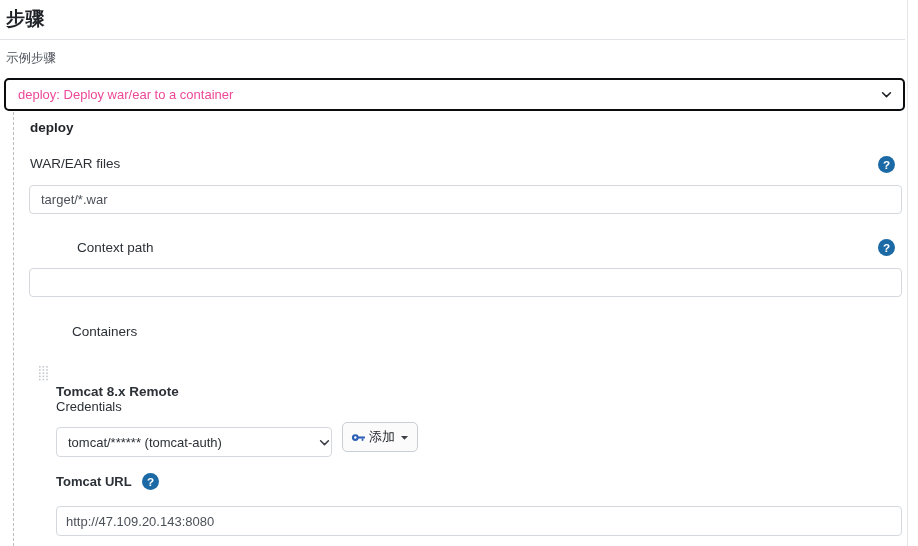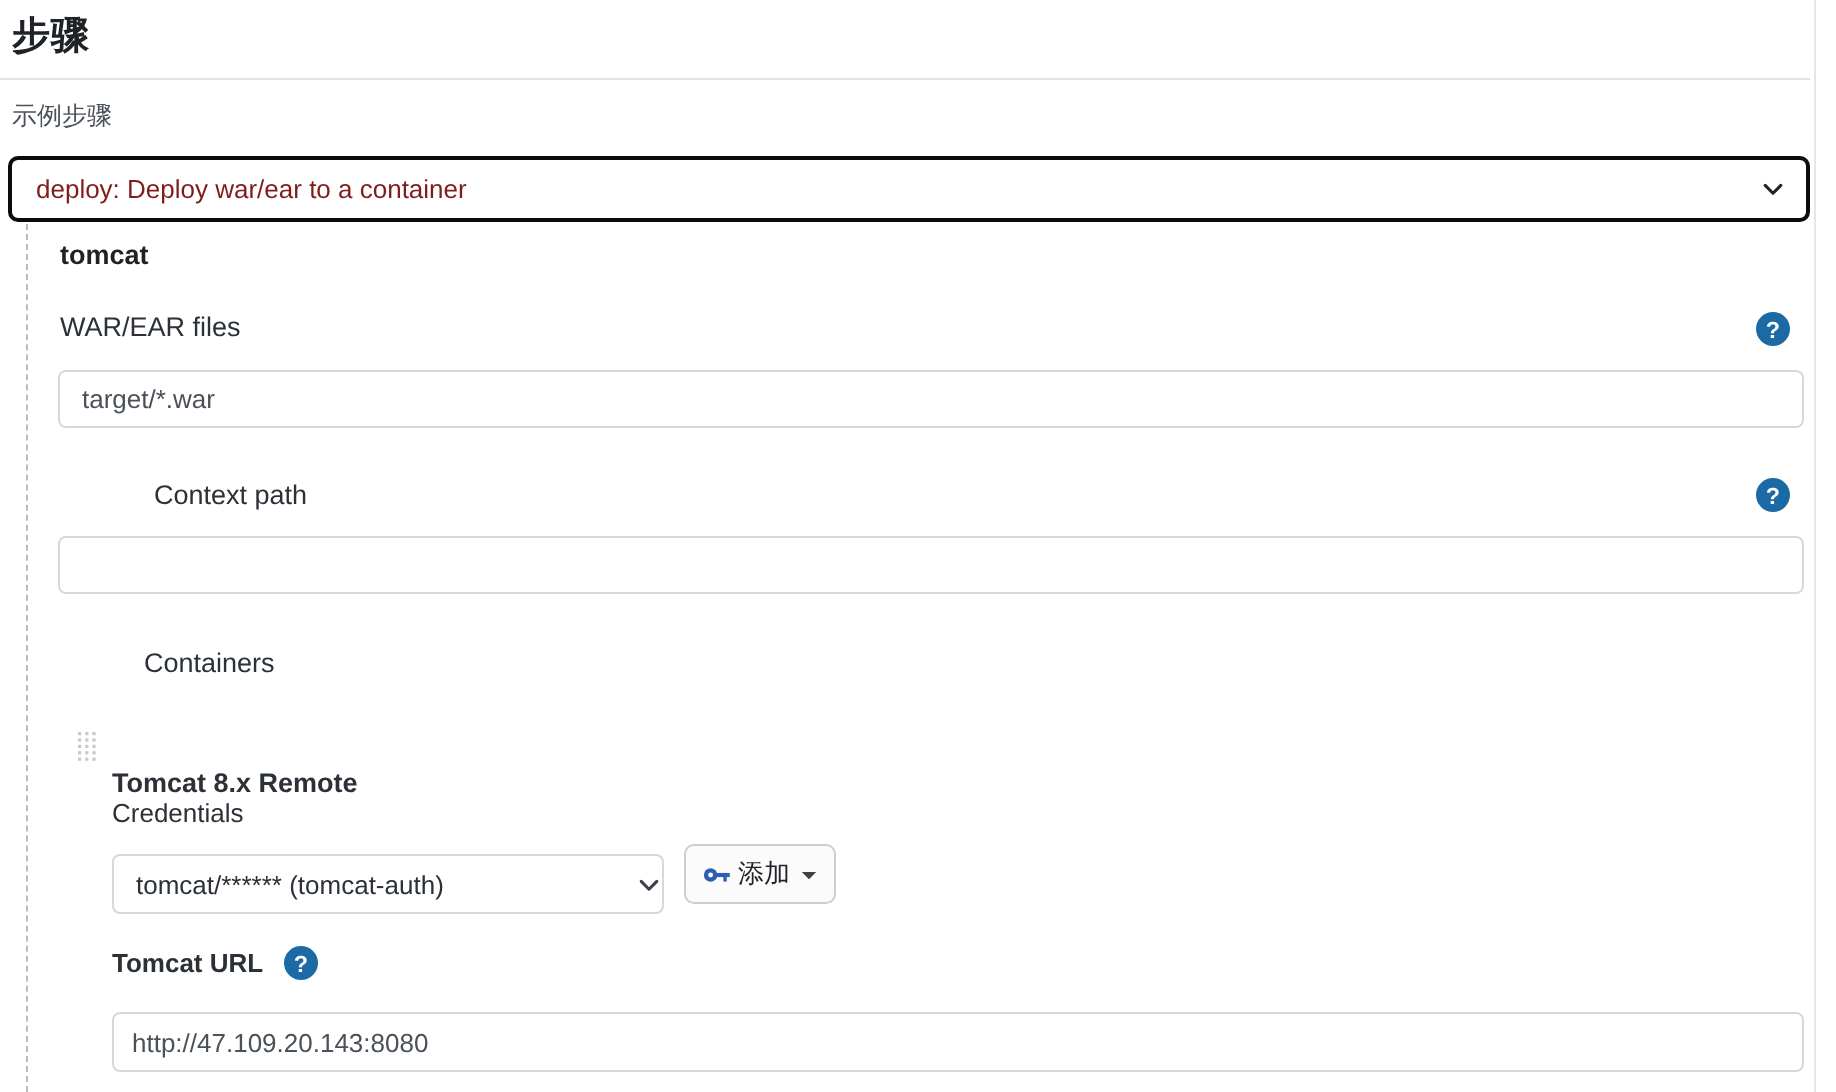--- a/index.html
+++ b/index.html
@@ -66,21 +66,21 @@
     top: 78px;
     width: 901px;
     height: 33px;
     border: 2px solid #0b0c0e;
     border-radius: 5px;
     background: #fff;
     display: flex;
     align-items: center;
     padding: 0 10px 0 12px;
     font-size: 13px;
-    color: #7f1d1d;
+    color: #ec4899;
   }
   .select-focused .val { flex: 1; white-space: nowrap; overflow: hidden; }
 
   .caret-svg { width: 13px; height: 13px; flex: none; }
 
   
   .dashed-group {
     position: absolute;
     left: 13px;
     top: 112px;
@@ -183,21 +183,21 @@
 
   <div class="select-focused">
     <span class="val">deploy: Deploy war/ear to a container</span>
     <svg class="caret-svg" viewBox="0 0 16 16">
       <path d="M3.2 5.8 L8 10.6 L12.8 5.8" fill="none" stroke="#1f2328" stroke-width="1.9" stroke-linecap="round" stroke-linejoin="round"></path>
     </svg>
   </div>
 
   <div class="dashed-group">
 
-    <div class="group-heading">tomcat</div>
+    <div class="group-heading">deploy</div>
 
     <div class="lbl" style="left:16px; top:44px;">WAR/EAR files</div>
     <svg class="helpicon" style="left:864px; top:44px;" viewBox="0 0 16 16">
       <circle cx="8" cy="8" r="8" fill="#1b6aa5"></circle>
       <text x="8" y="12.2" font-size="11" font-weight="bold" text-anchor="middle" fill="#ffffff" font-family="Liberation Sans, sans-serif">?</text>
     </svg>
     <div class="txtinput" style="left:15px; top:73px; width:873px;padding-left:11px;">
       <span>target/*.war</span>
     </div>
 

